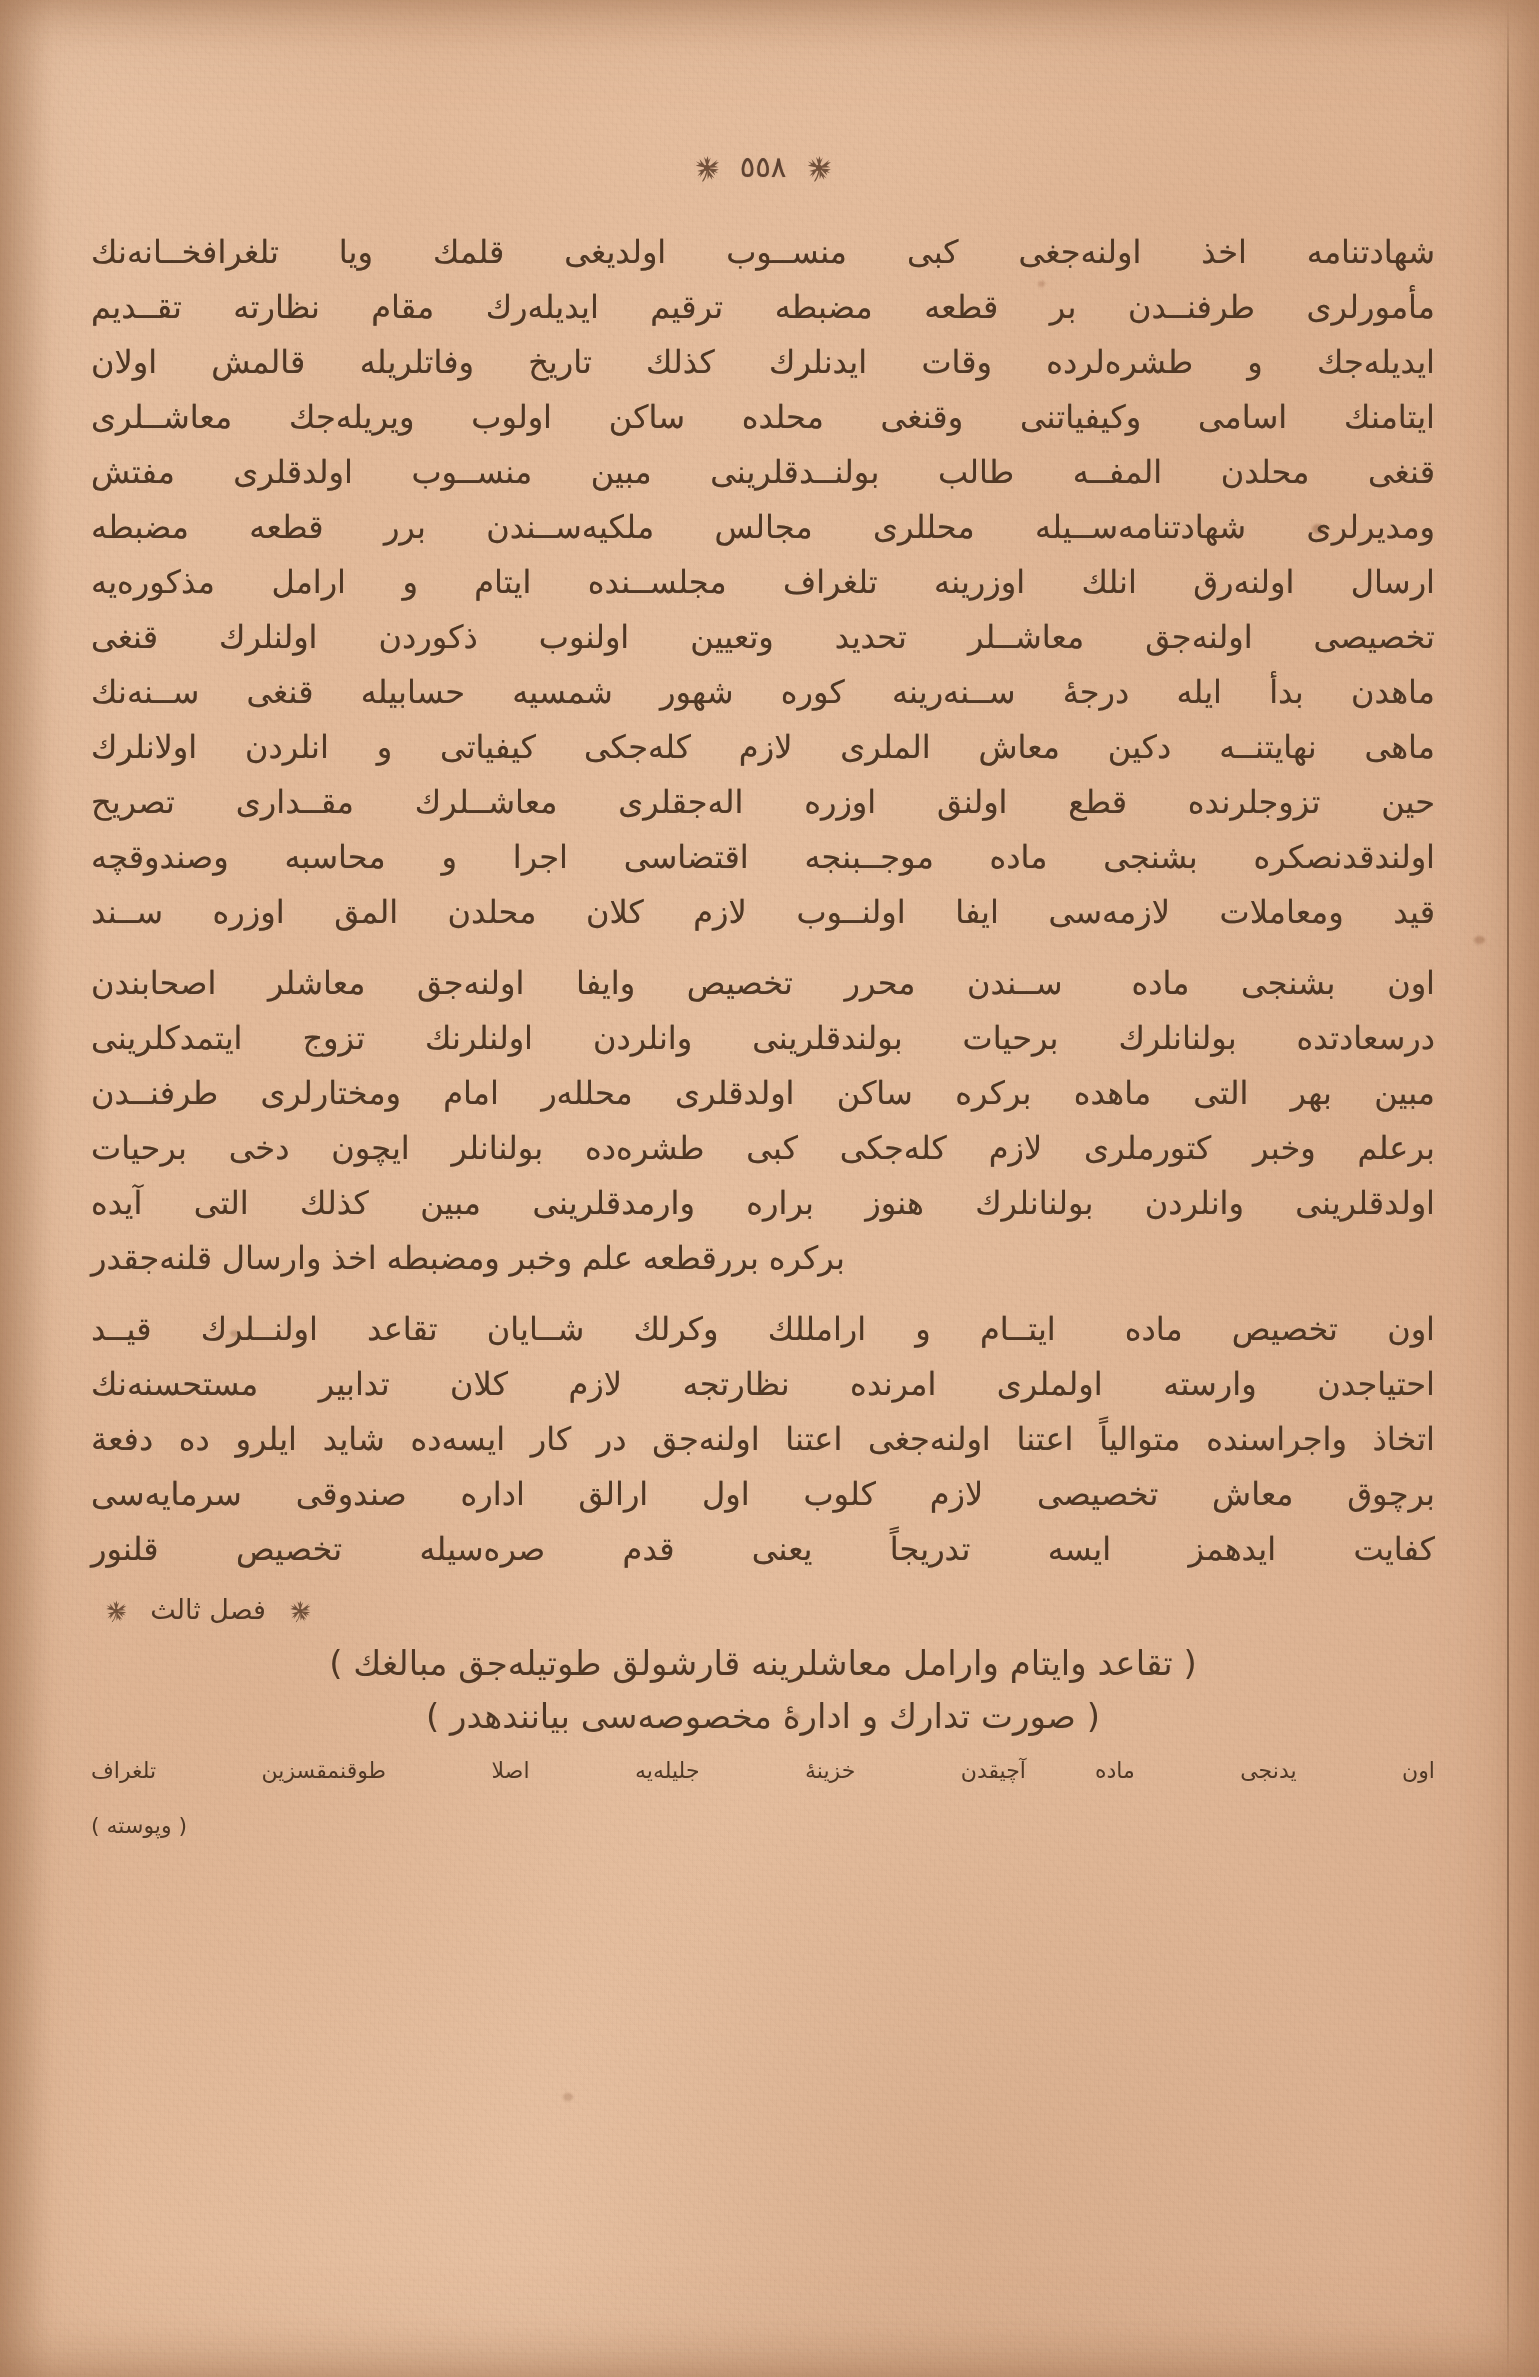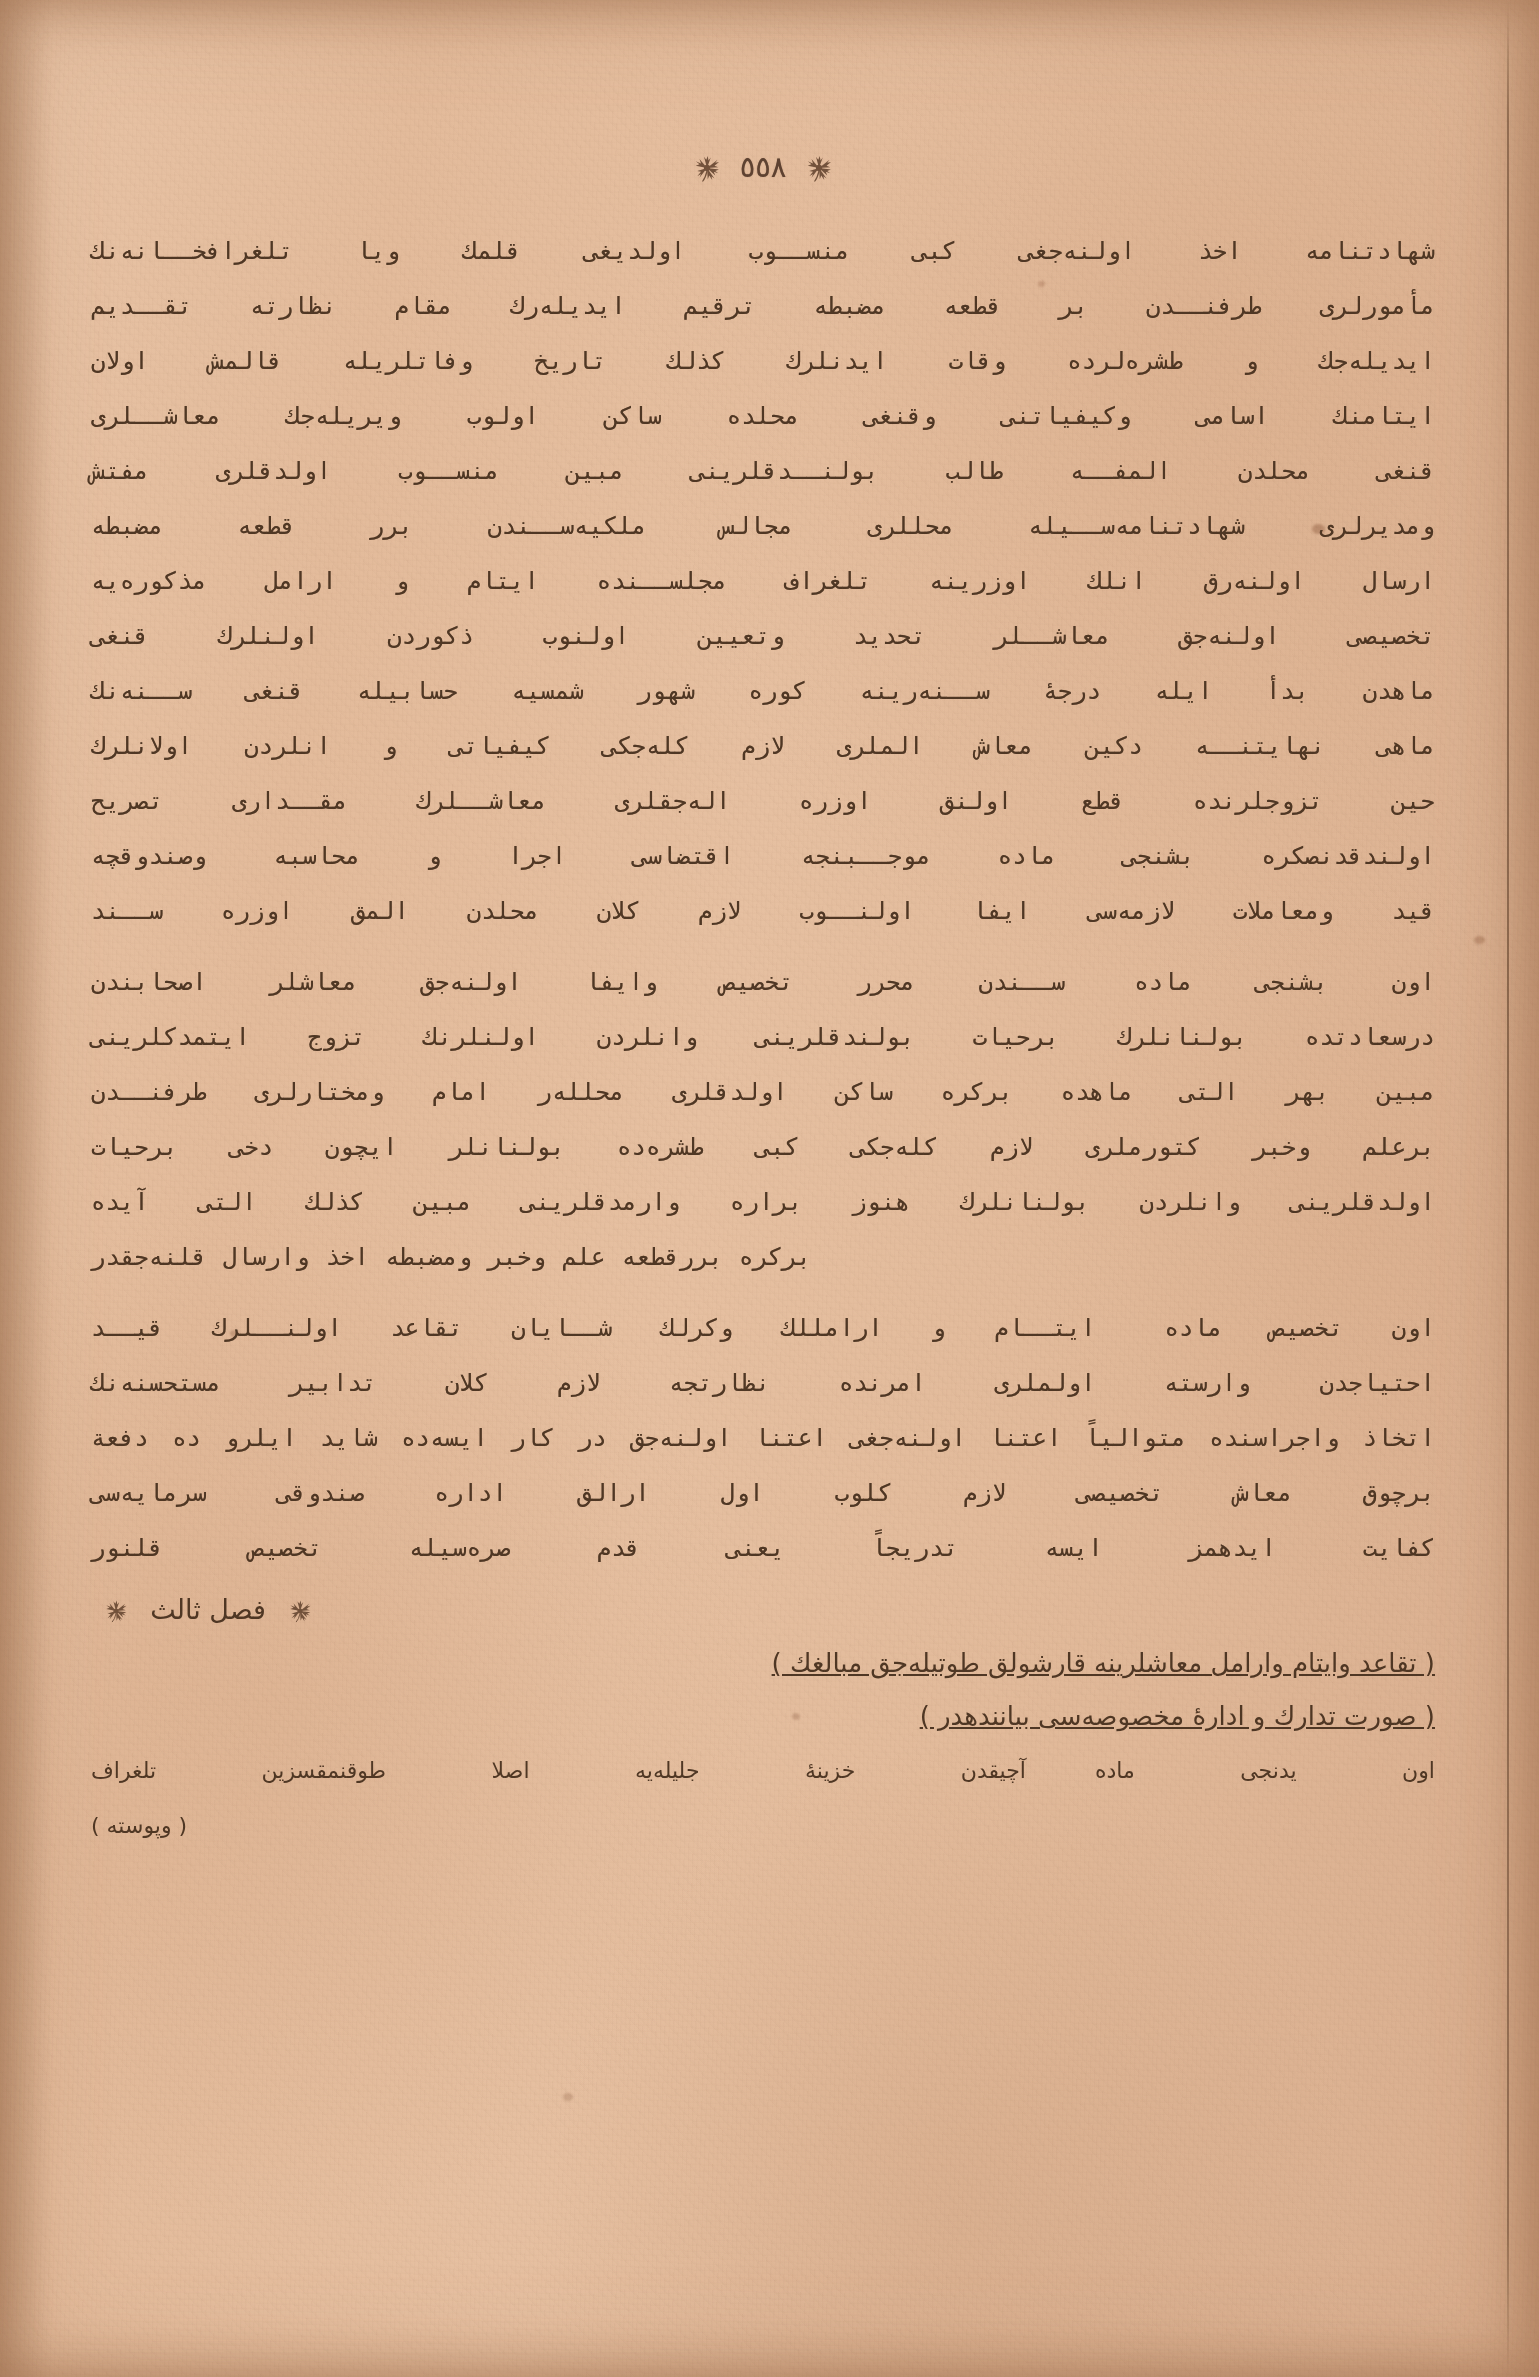--- a/index.html
+++ b/index.html
@@ -102,22 +102,22 @@
   }
   .orn svg{display:block;width:100%;height:100%;}
 
   
   .body-text{
     margin-top:16px;
     direction:rtl;
     text-align:justify;
     text-align-last:justify;
     color:#4f3724;
-    font-family:Liberation Mono, monospace;
-    font-size:24px;
+    font-family:Liberation Serif, serif;
+    font-size:32px;
     line-height:55px;
     letter-spacing:0px;
     word-spacing:1.8px;
     text-shadow:0 0 0.5px rgba(79,55,36,.55);
   }
   .line{
     display:block;
     white-space:nowrap;
     direction:rtl;
     unicode-bidi:isolate;
@@ -135,25 +135,25 @@
     margin-top:5.3px;
     text-align:left;
     color:#4f3724;
     font-size:27px;
     line-height:55px;
   }
   .section-head .orn{width:26px;height:26px;vertical-align:-4.4px;margin:0 12.3px;}
   .section-head .txt{letter-spacing:0.9px;}
 
   .subtitle{
-    color:#4f3724;
-    font-size:26px;
+    text-align:center;
+    color:#4f3724;
+    font-size:34px;
     line-height:53px;
     direction:rtl;
-    text-decoration:underline;
   }
 
   .tail{
     color:#4f3724;
     font-size:22px;
     line-height:55px;
     direction:rtl;
   }
   .tail .line.leftish{text-align:left;text-align-last:left;}
 </style>

